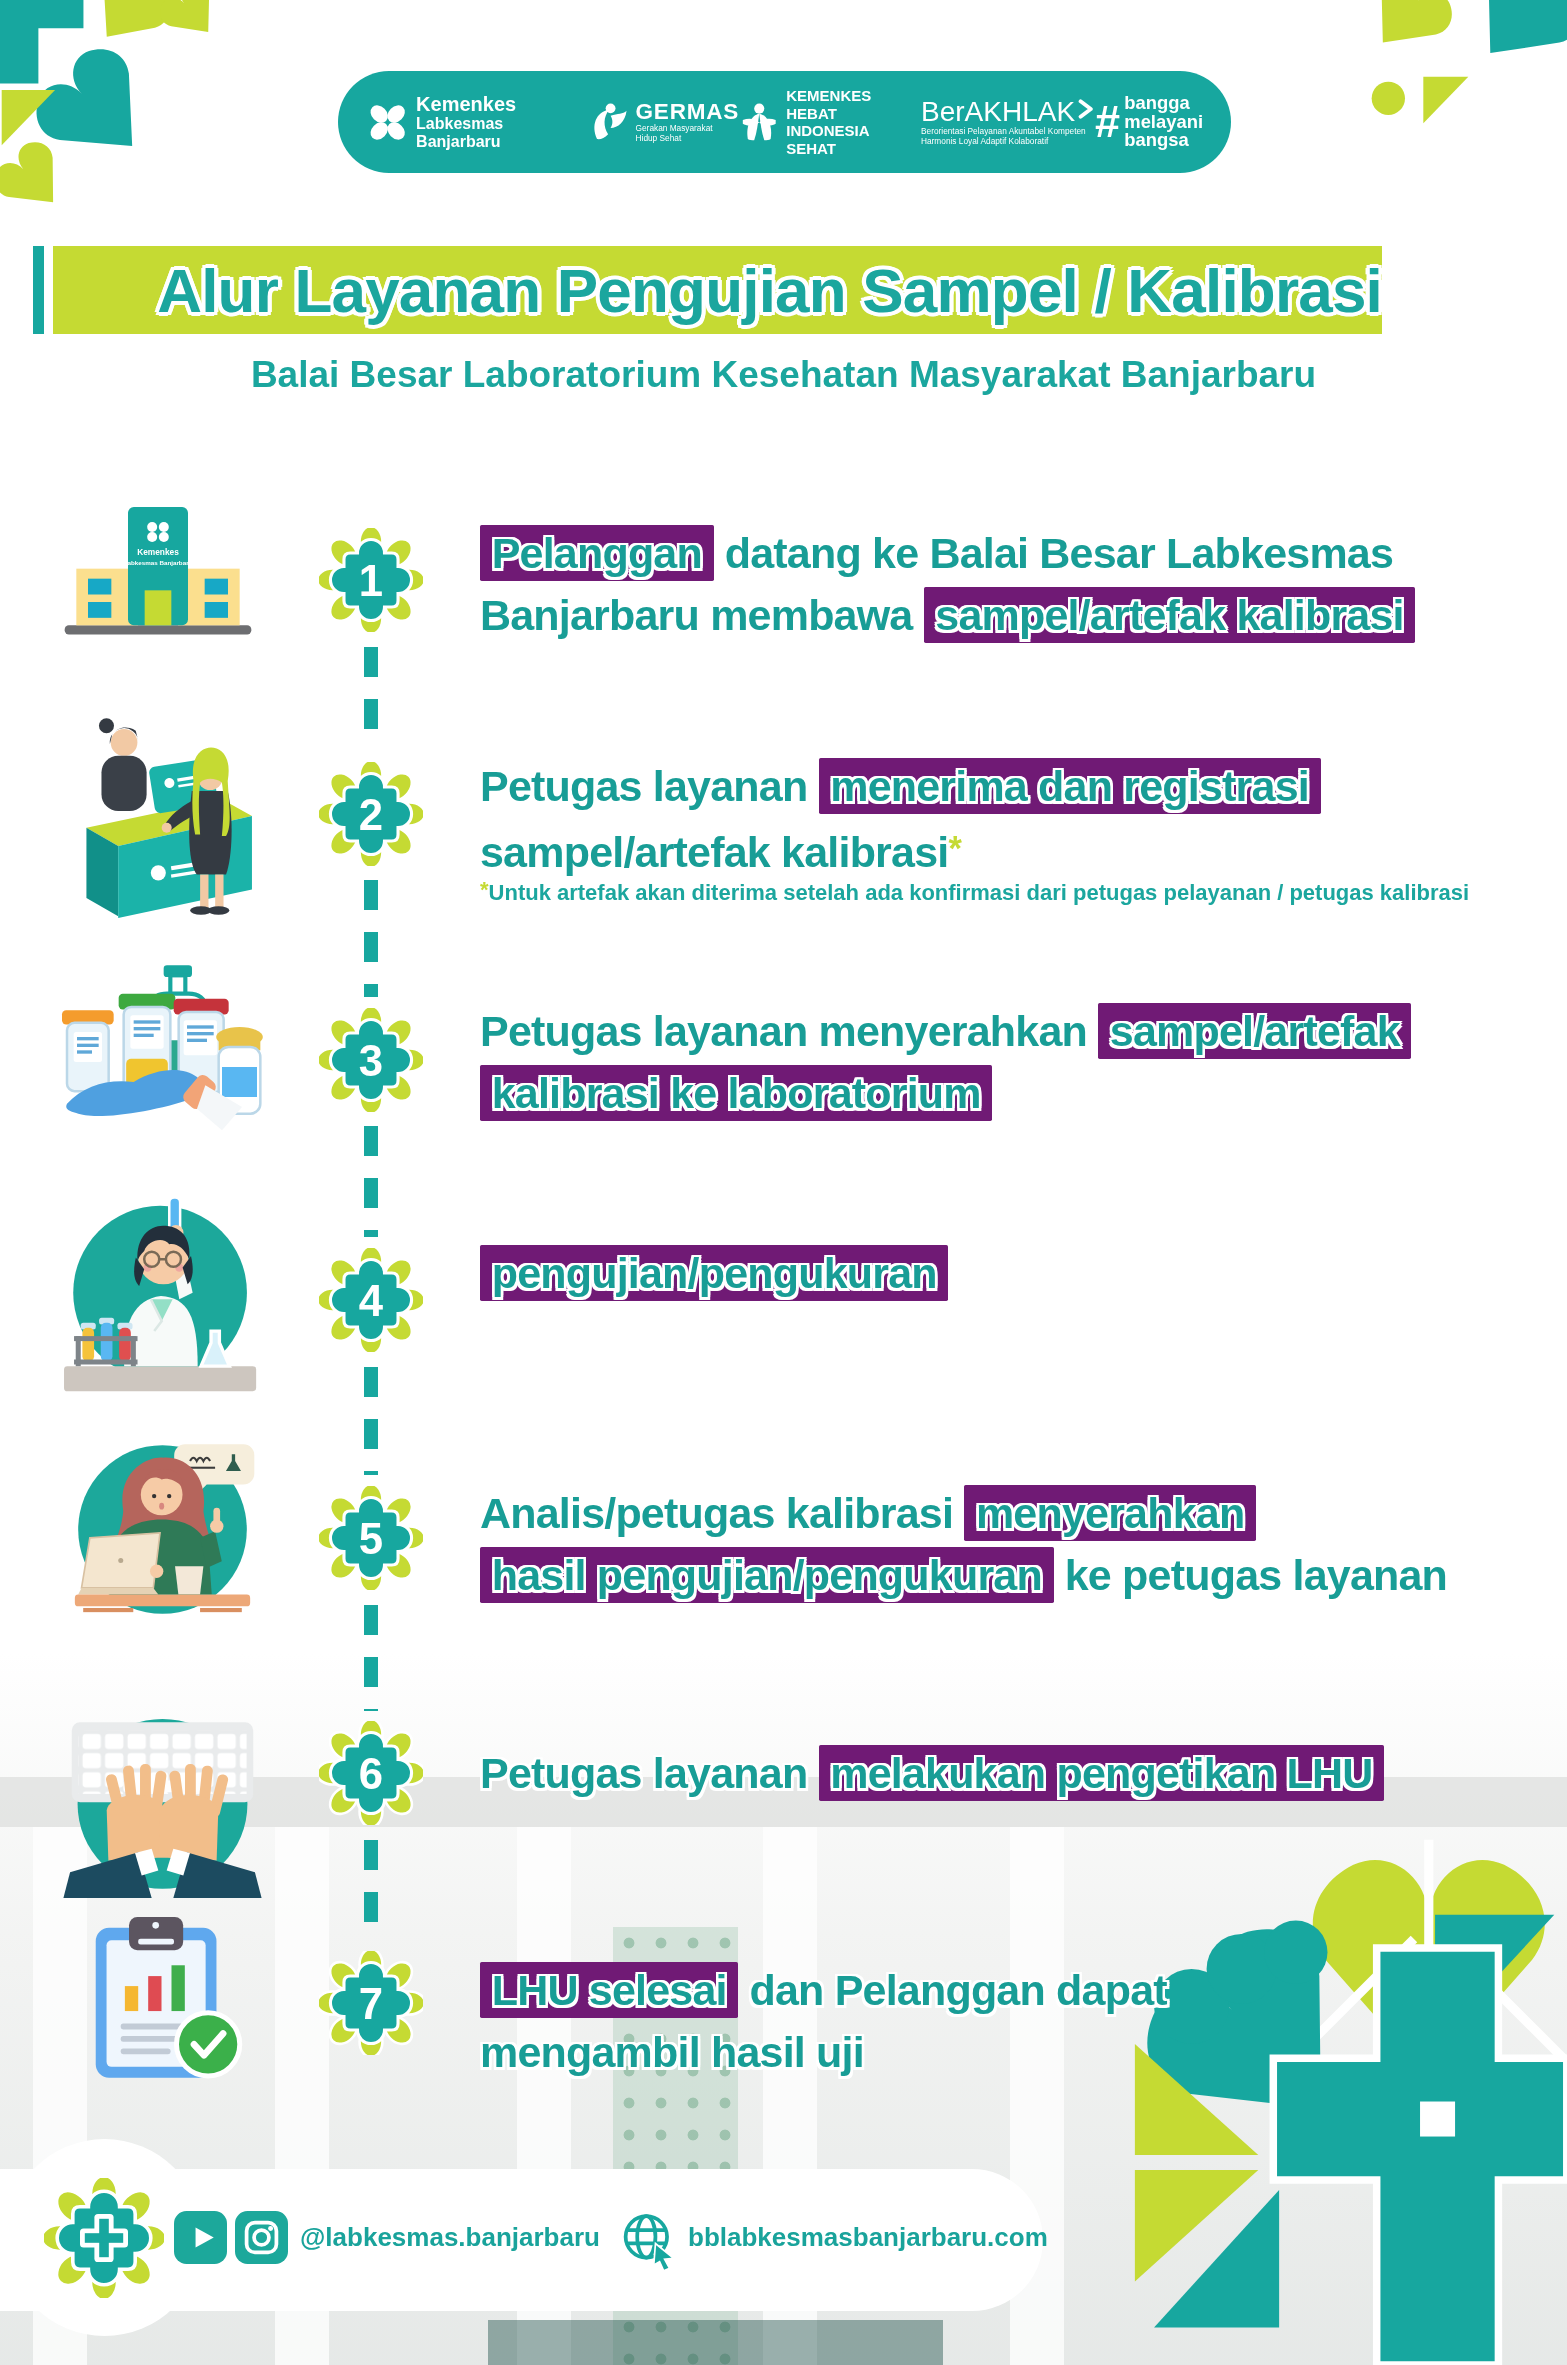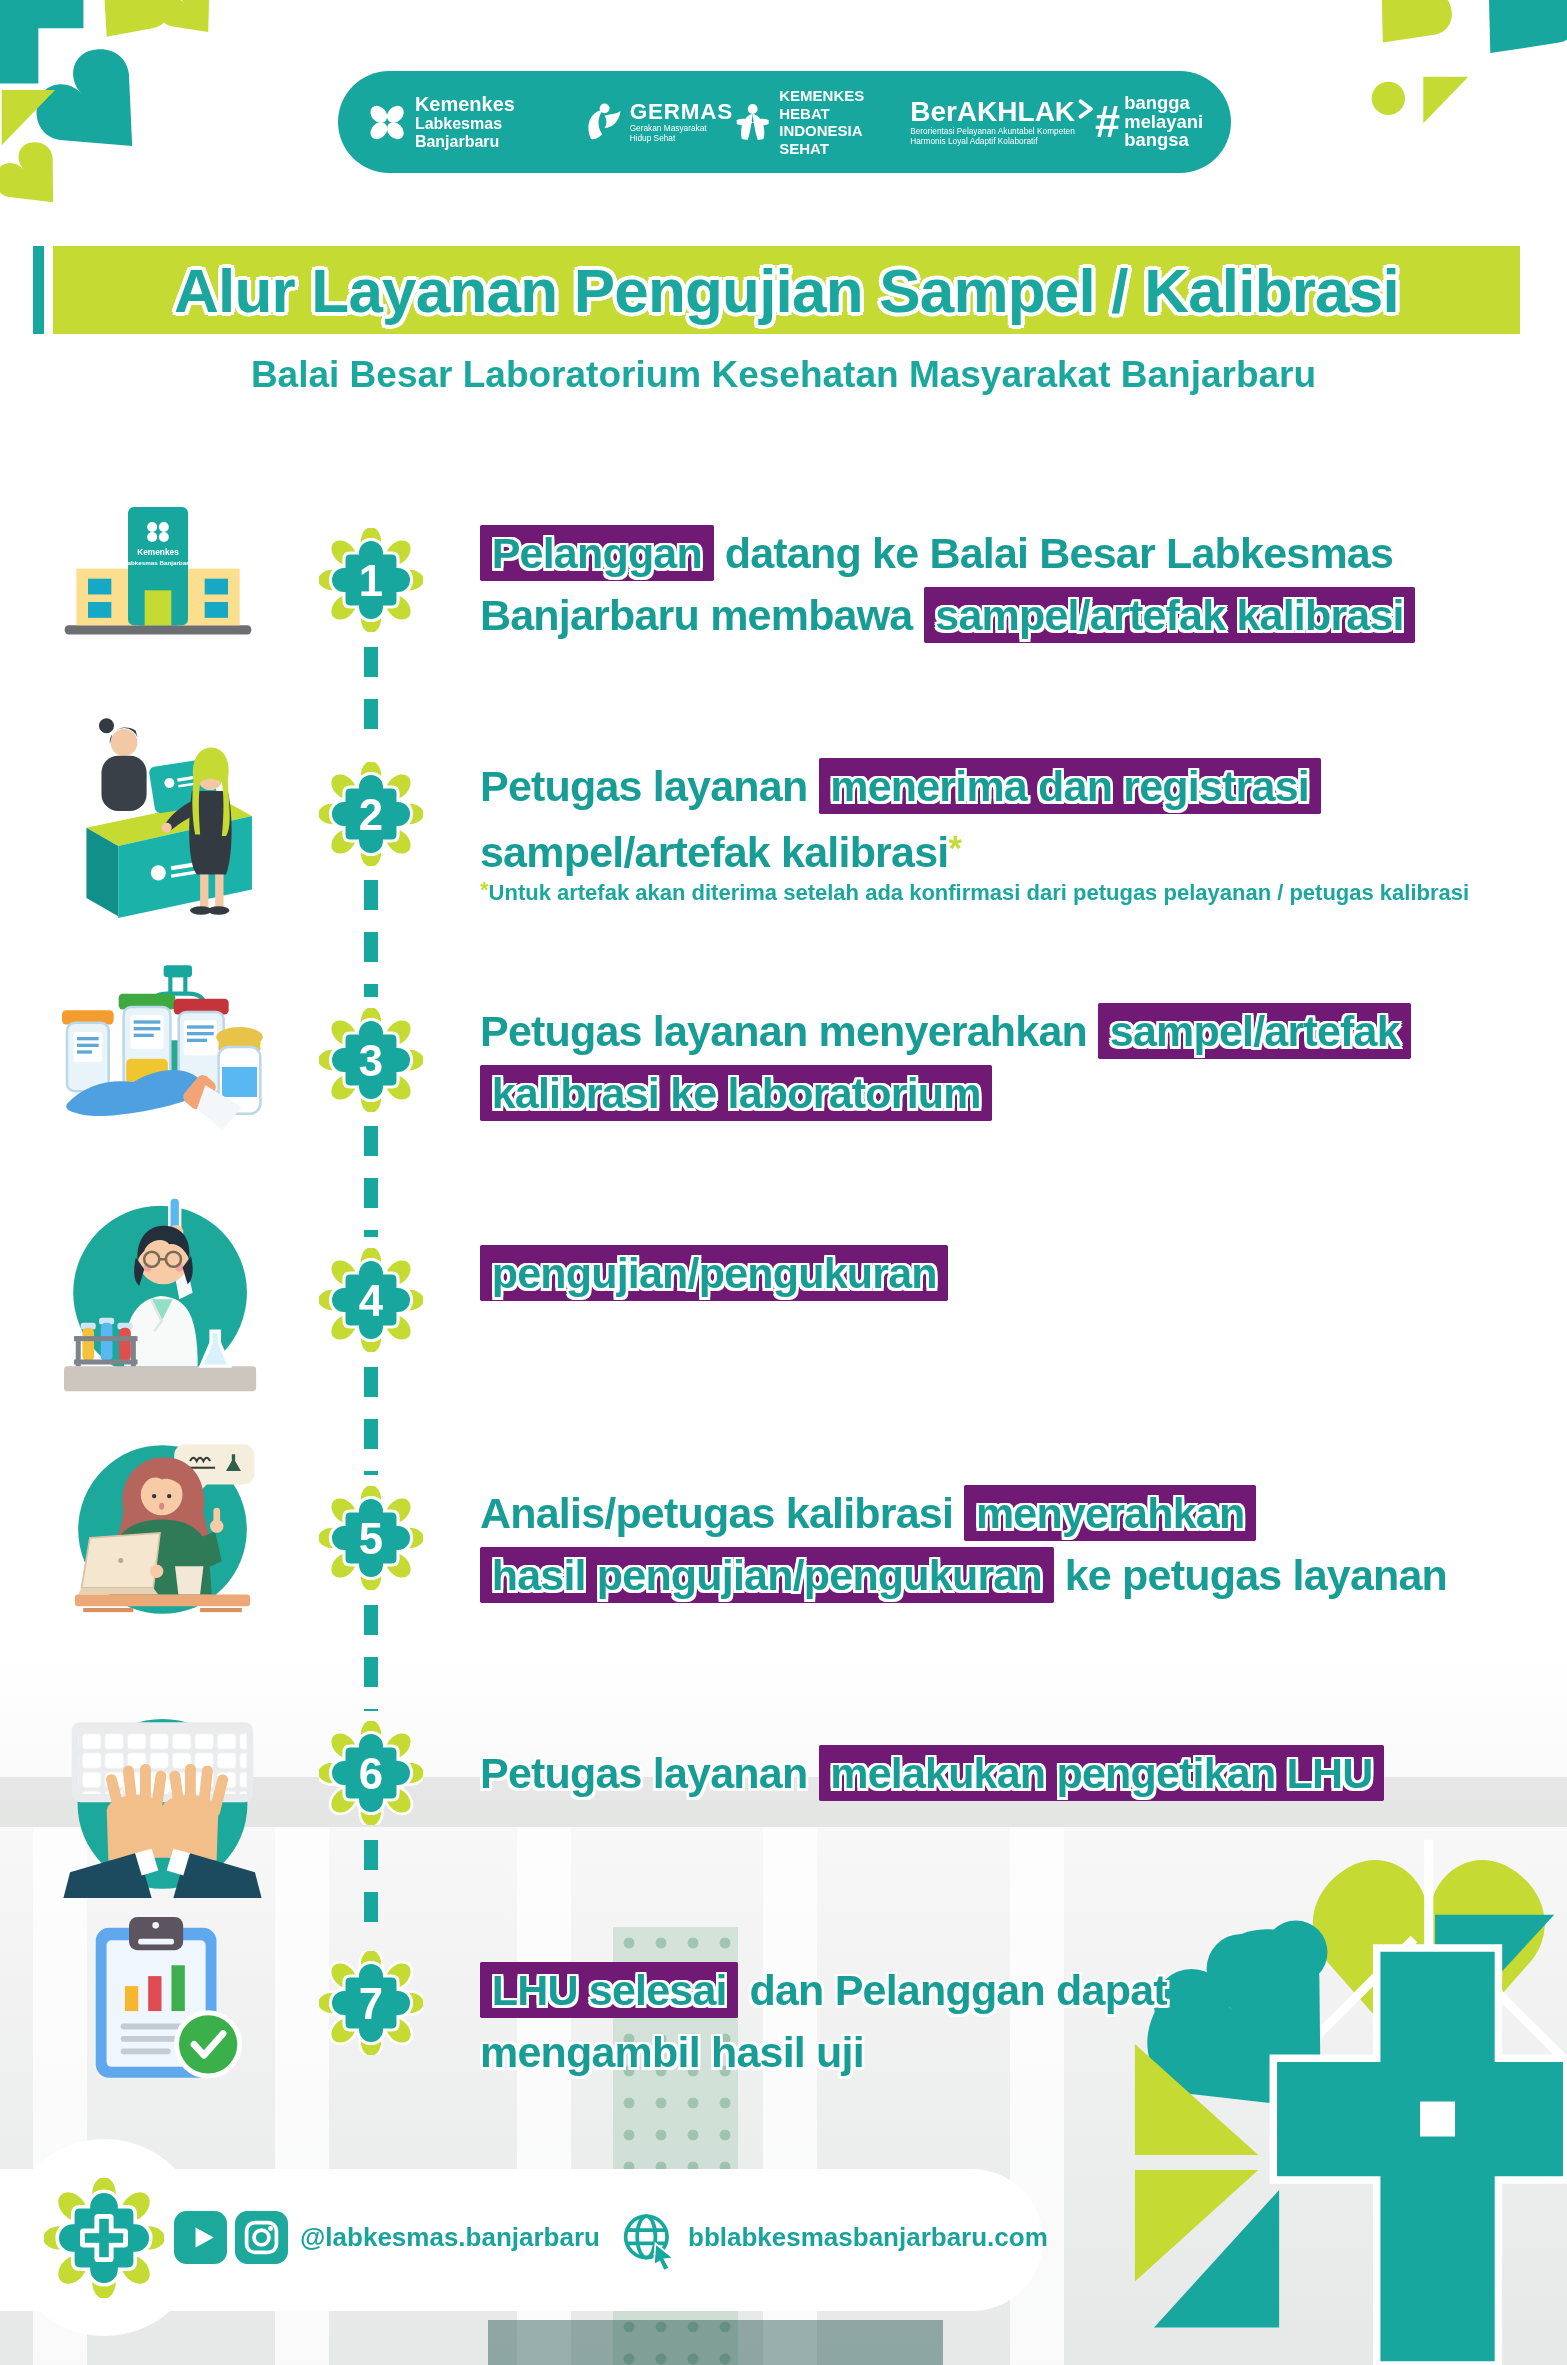--- a/index.html
+++ b/index.html
@@ -22,28 +22,28 @@
   .header-pill{position:absolute;left:338px;top:71px;width:893px;height:102px;background:#17A79F;border-radius:51px;
                display:flex;align-items:center;justify-content:space-between;padding:0 28px;box-sizing:border-box;
                color:#fff;z-index:2;}
   .logo{display:flex;align-items:center;gap:6.7px;}
   .lg-text .l1{font-size:20px;font-weight:bold;line-height:22px;}
   .lg-text .l2{font-size:16px;font-weight:bold;line-height:18.4px;}
   .germas-title{font-size:22.5px;font-weight:bold;line-height:22px;letter-spacing:0.8px;}
   .tiny{font-size:8.3px;line-height:10px;}
   .hebat .l1,.hebat .l2{font-size:15px;font-weight:bold;line-height:17.5px;}
   .ber-row{display:flex;align-items:flex-start;gap:3.3px;}
-  .ber-title{font-size:28px;font-weight:bold;line-height:28px;}
+  .ber-title{font-size:28px;font-weight:normal;line-height:28px;}
   .bangga{display:flex;align-items:center;gap:4.2px;}
   .hash{font-size:45px;font-weight:bold;line-height:42px;}
   .bangga-lines div{font-size:18.4px;font-weight:bold;line-height:18.4px;}
   
   .title-accent{position:absolute;left:33px;top:246px;width:11px;height:88px;background:#17A79F;z-index:2;}
-  .title-bar{position:absolute;left:53px;top:246px;width:1467px;height:88px;background:#C5DA33;
-             display:flex;align-items:center;justify-content:center;z-index:2;}
+  .title-bar{position:absolute;left:53px;top:246px;width:1329px;height:88px;background:#C5DA33;
+             display:flex;align-items:center;justify-content:flex-end;z-index:2;}
   .title-text{font-size:62px;font-weight:bold;color:#1BA69E;letter-spacing:-0.8px;
       text-shadow:4.2px 0 0 #fff,-4.2px 0 0 #fff,0 4.2px 0 #fff,0 -4.2px 0 #fff,3.3px 3.3px 0 #fff,-3.3px 3.3px 0 #fff,3.3px -3.3px 0 #fff,-3.3px -3.3px 0 #fff;}
   .subtitle{position:absolute;left:0;top:354px;width:100%;text-align:center;font-size:37px;font-weight:bold;
             color:#1BA69E;z-index:2;}
   
   .step-icon{position:absolute;z-index:2;}
   .badge{position:absolute;left:319px;width:104px;height:104px;z-index:2;}
   .badge-num{font-size:42px;font-weight:bold;fill:#ffffff;font-family:"Liberation Sans",sans-serif;}
   .connector{position:absolute;left:364px;width:14px;z-index:2;
              background:repeating-linear-gradient(180deg,#17A79F 0 30px,transparent 30px 52px);}

